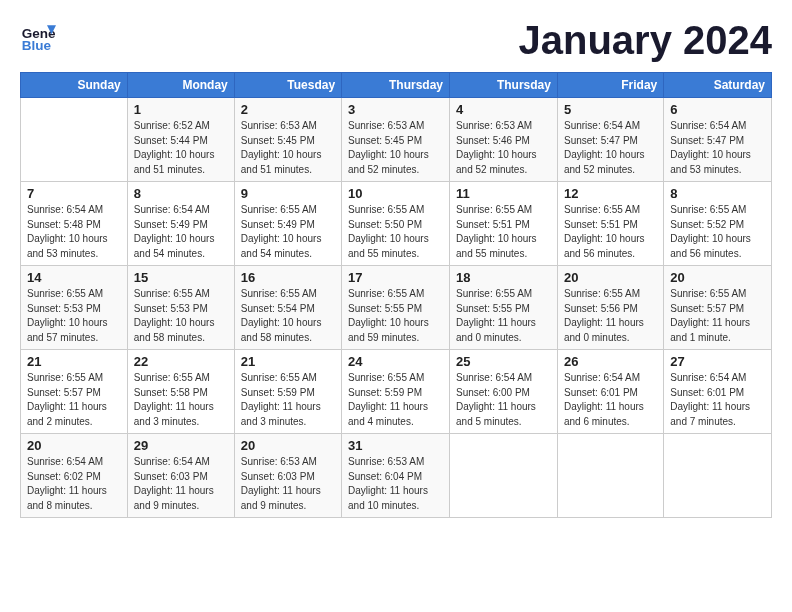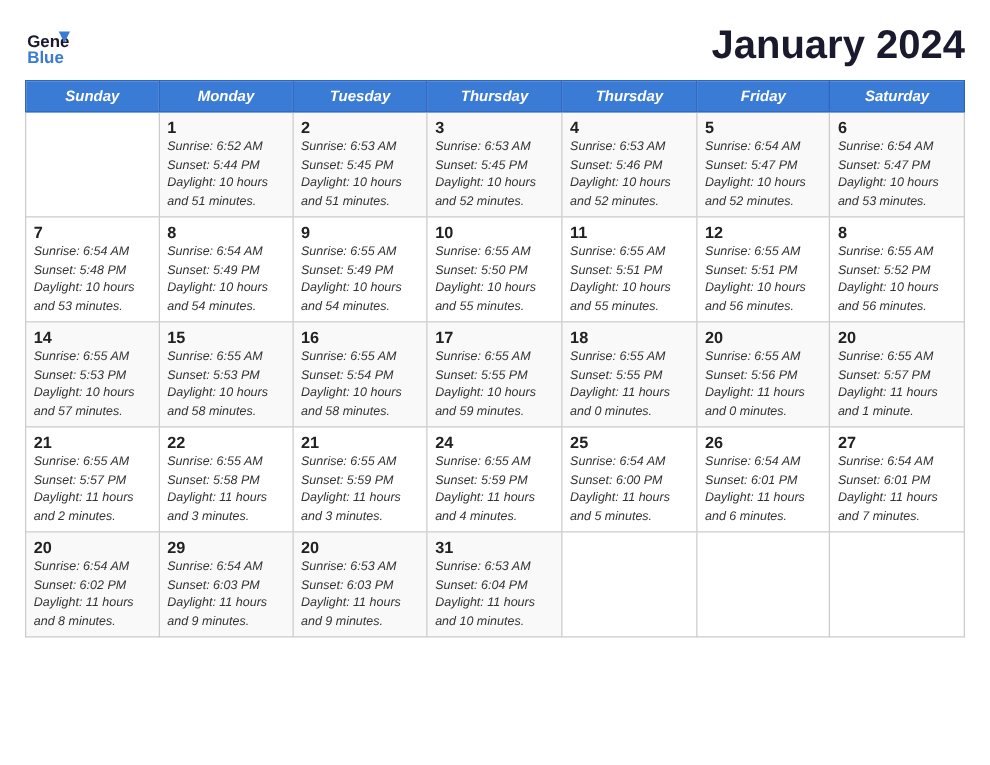--- a/index.html
+++ b/index.html
@@ -26,43 +26,42 @@
       gap: 4px;
     }
     .logo-icon {
       width: 36px;
       height: 36px;
     }
     .title-block {
       text-align: right;
     }
     .month-title {
-      font-size: 32px;
+      font-size: 40px;
       font-weight: bold;
       color: #1a1a2e;
       line-height: 1.1;
     }
     .location {
       font-size: 15px;
       color: #444;
     }
     table {
       width: 100%;
       border-collapse: collapse;
       font-size: 10.5px;
     }
     thead tr th {
       background: #3a7bd5;
       color: #fff;
       font-weight: bold;
       font-size: 12px;
       padding: 5px 6px;
-      text-align: center;
+      text-align: right;
       border: 1px solid #2e66c0;
-      font-style: italic;
     }
     tbody tr td {
       border: 1px solid #ccc;
       vertical-align: top;
       padding: 4px 6px;
       width: 113px;
       height: 78px;
       background: #fff;
     }
     tbody tr:nth-child(odd) td {
@@ -72,21 +71,20 @@
       font-size: 13px;
       font-weight: bold;
       color: #222;
       display: block;
       margin-bottom: 2px;
     }
     .day-info {
       font-size: 10px;
       color: #333;
       line-height: 1.45;
-      font-style: italic;
     }
     td.empty {
       background: #fff !important;
     }
   </style>
 </head>
 <body>
 
 <div class="page">
   <div class="header">

